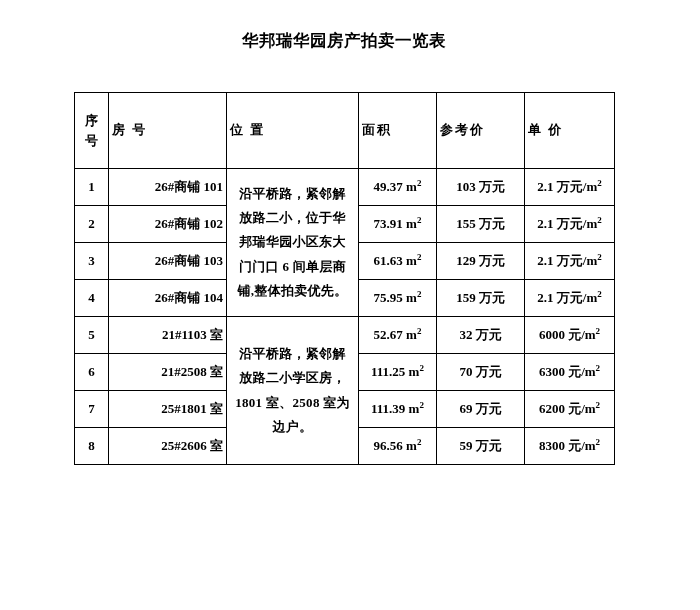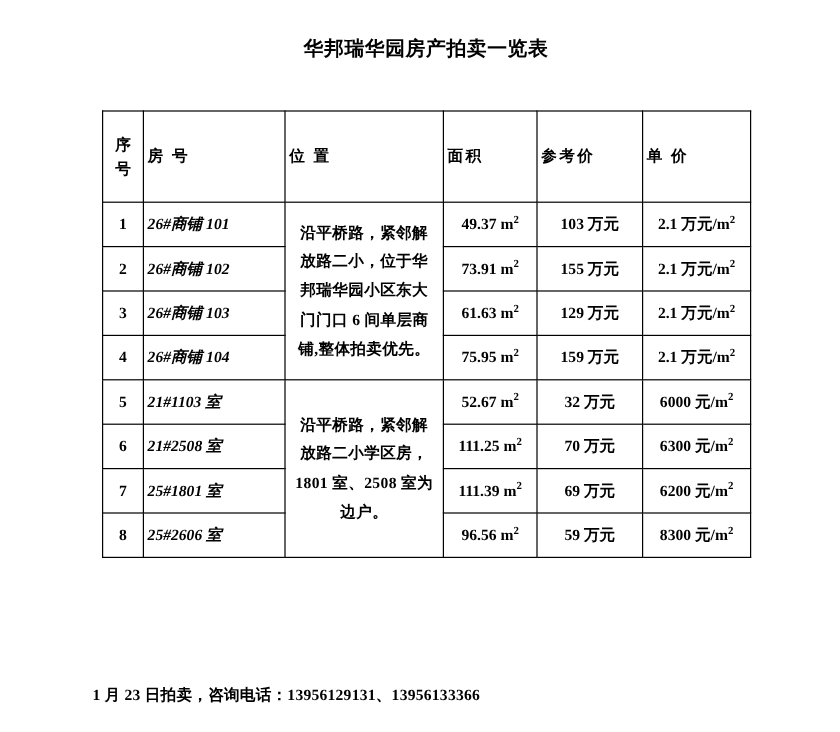--- a/index.html
+++ b/index.html
@@ -12,21 +12,20 @@
     background: #ffffff;
     font-family: "Liberation Serif", "DejaVu Serif", serif;
     color: #000000;
     position: relative;
     overflow: hidden;
   }
   .page {
     width: 688px;
     height: 610px;
     position: relative;
-    margin-left: 11px;
   }
   .doc-title {
     text-align: center;
     font-size: 16.5px;
     font-weight: bold;
     letter-spacing: 0.5px;
     margin: 0;
     padding-top: 30px;
   }
   .table-wrap {
@@ -65,21 +64,21 @@
   col.c-loc   { width: 132px; }
   col.c-area  { width: 78px; }
   col.c-price { width: 88px; }
   col.c-unit  { width: 90px; }
 
   .r td {
     height: 37px;
     text-align: center;
   }
   td.seq { text-align: center; }
-  td.room { text-align: left; padding-left: 4px; font-style: italic; }
+  td.room { text-align: right; padding-left: 4px; }
   td.loc {
     text-align: center;
     vertical-align: top;
     padding-top: 5px;
     line-height: 1.85;
     letter-spacing: 0.3px;
   }
   td.area, td.price, td.unit { text-align: center; }
   sup.unit-sup {
     font-size: 9px;
@@ -199,15 +198,14 @@
           <td class="seq">8</td>
           <td class="room">25#2606 室</td>
           <td class="area"><span class="sqm"><span>96.56</span> <span>m</span><sup class="unit-sup">2</sup></span></td>
           <td class="price">59 万元</td>
           <td class="unit"><span class="sqm"><span>8300 元/m</span><sup class="unit-sup">2</sup></span></td>
         </tr>
       </tbody>
     </table>
   </div>
 
-  <div class="footnote">1 月 23 日拍卖，咨询电话：13956129131、13956133366</div>
 
 </div>
 
 </body></html>

